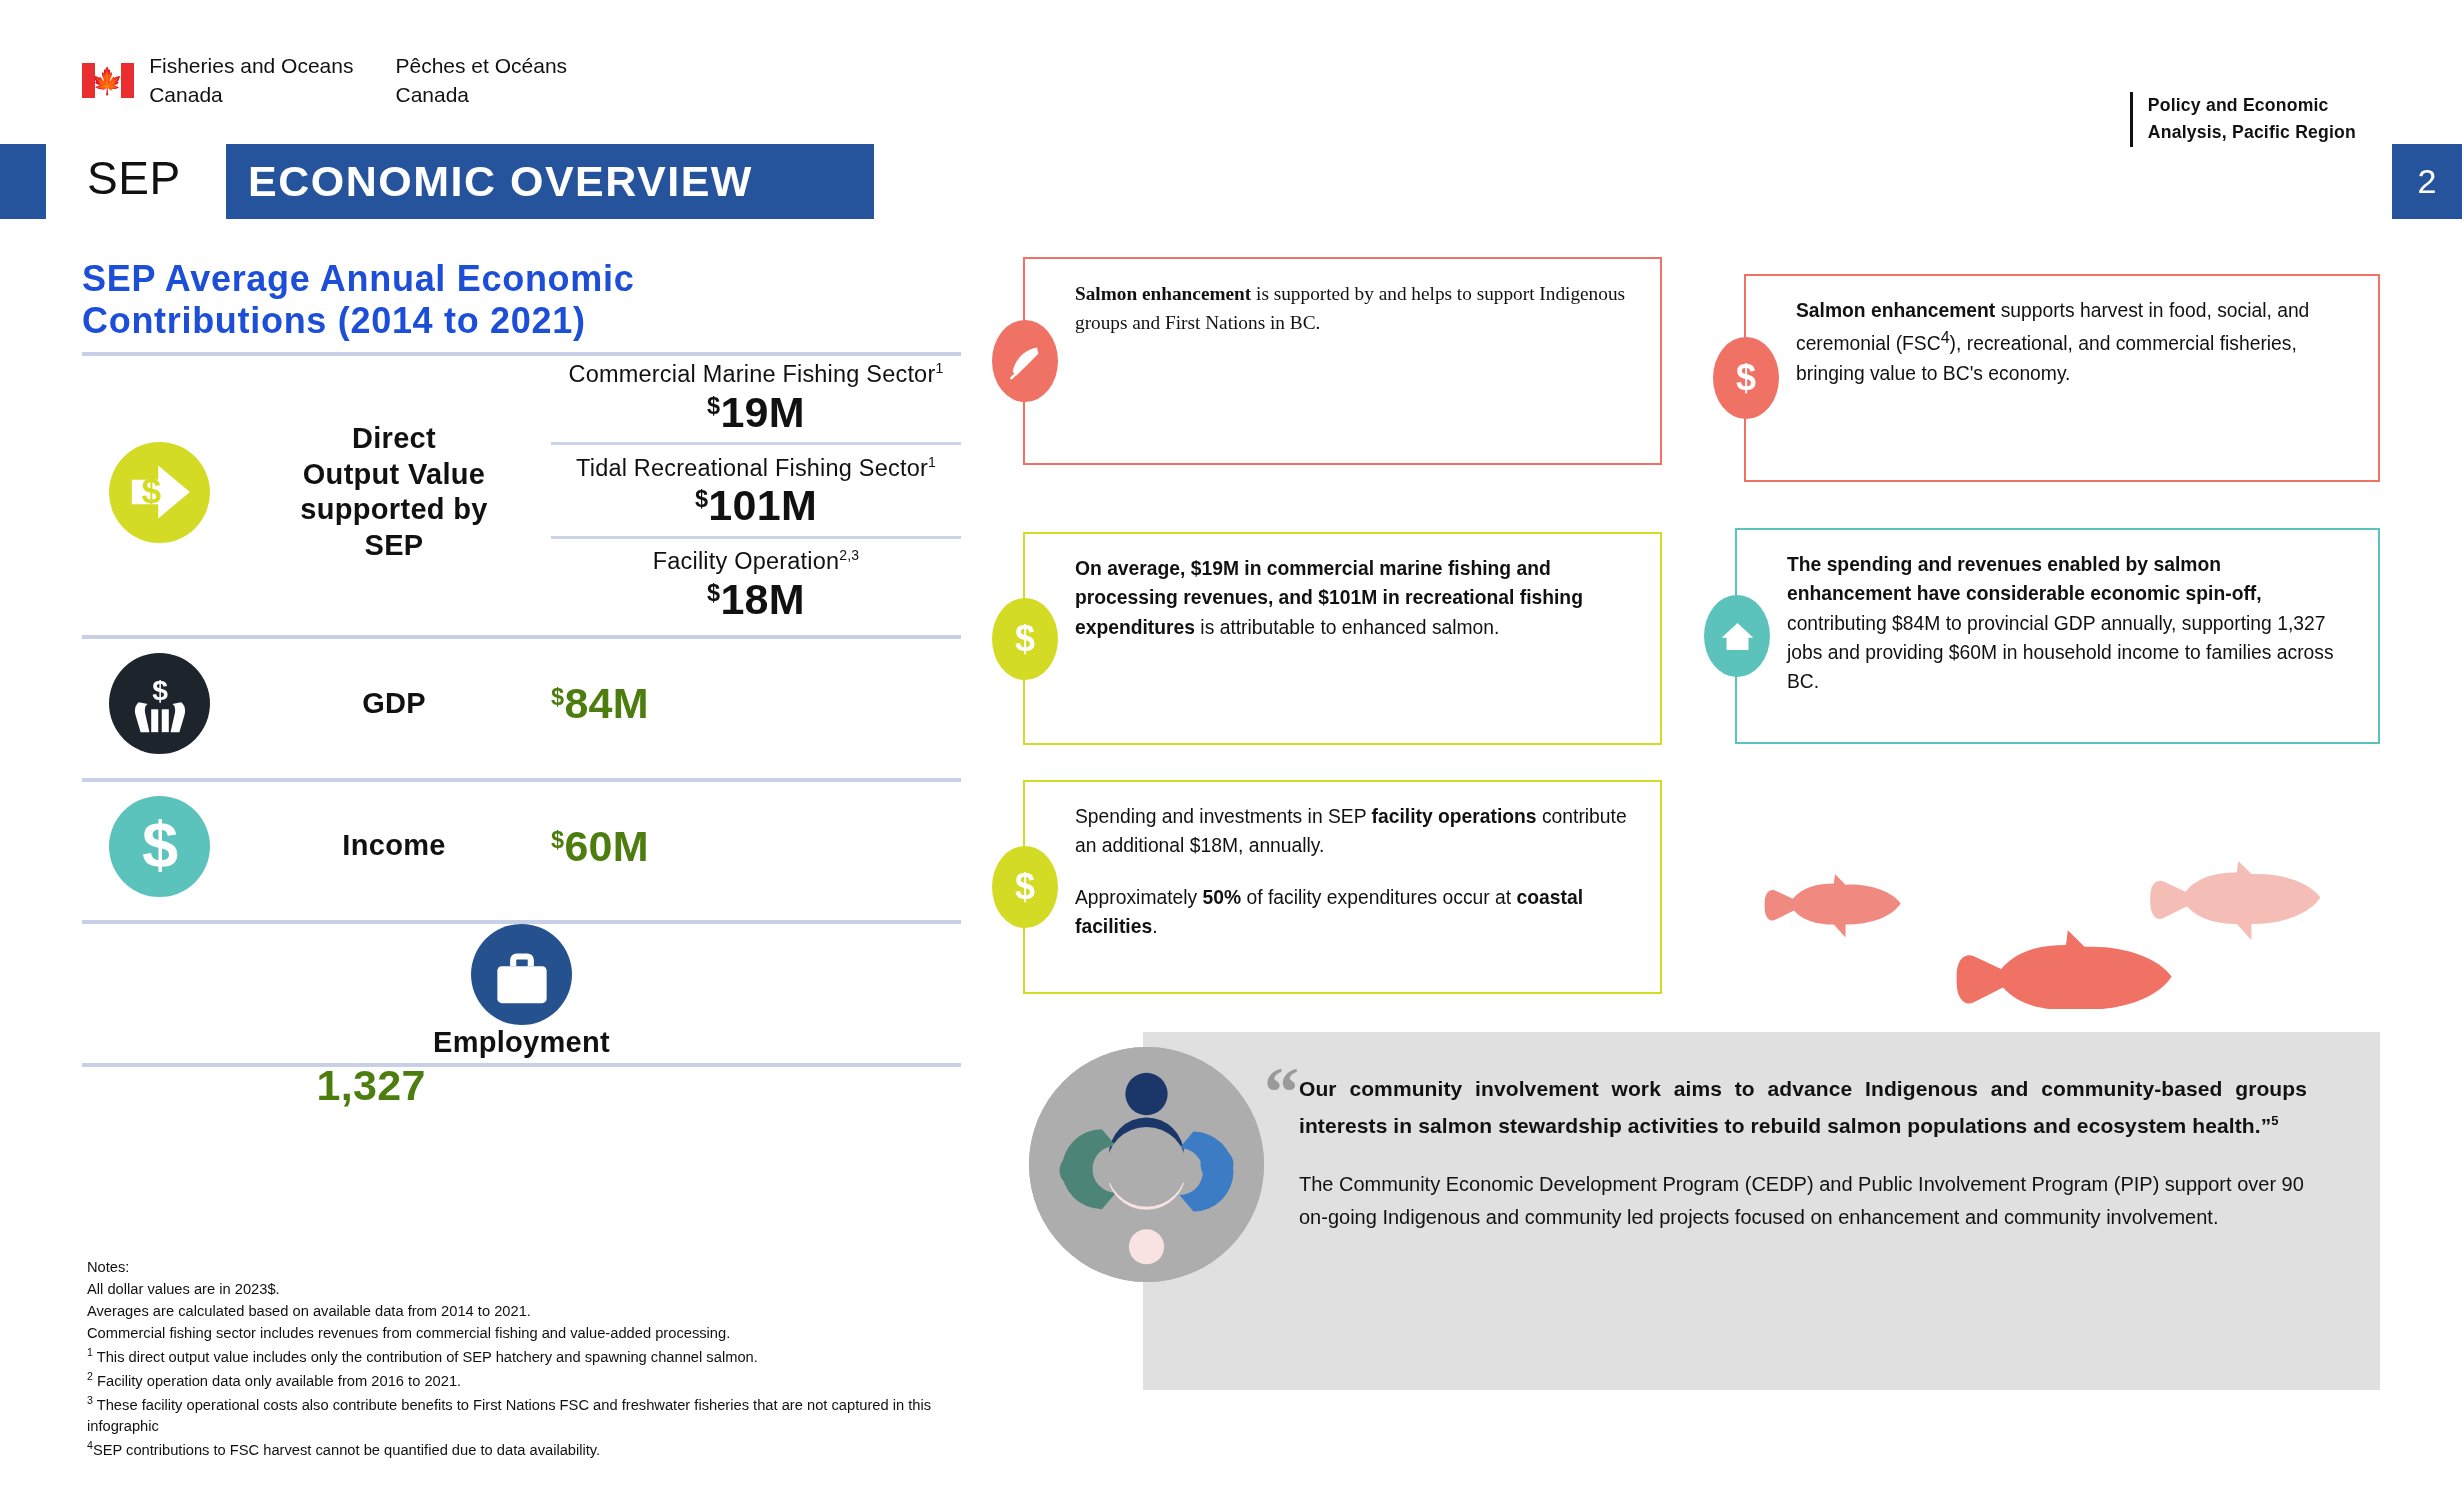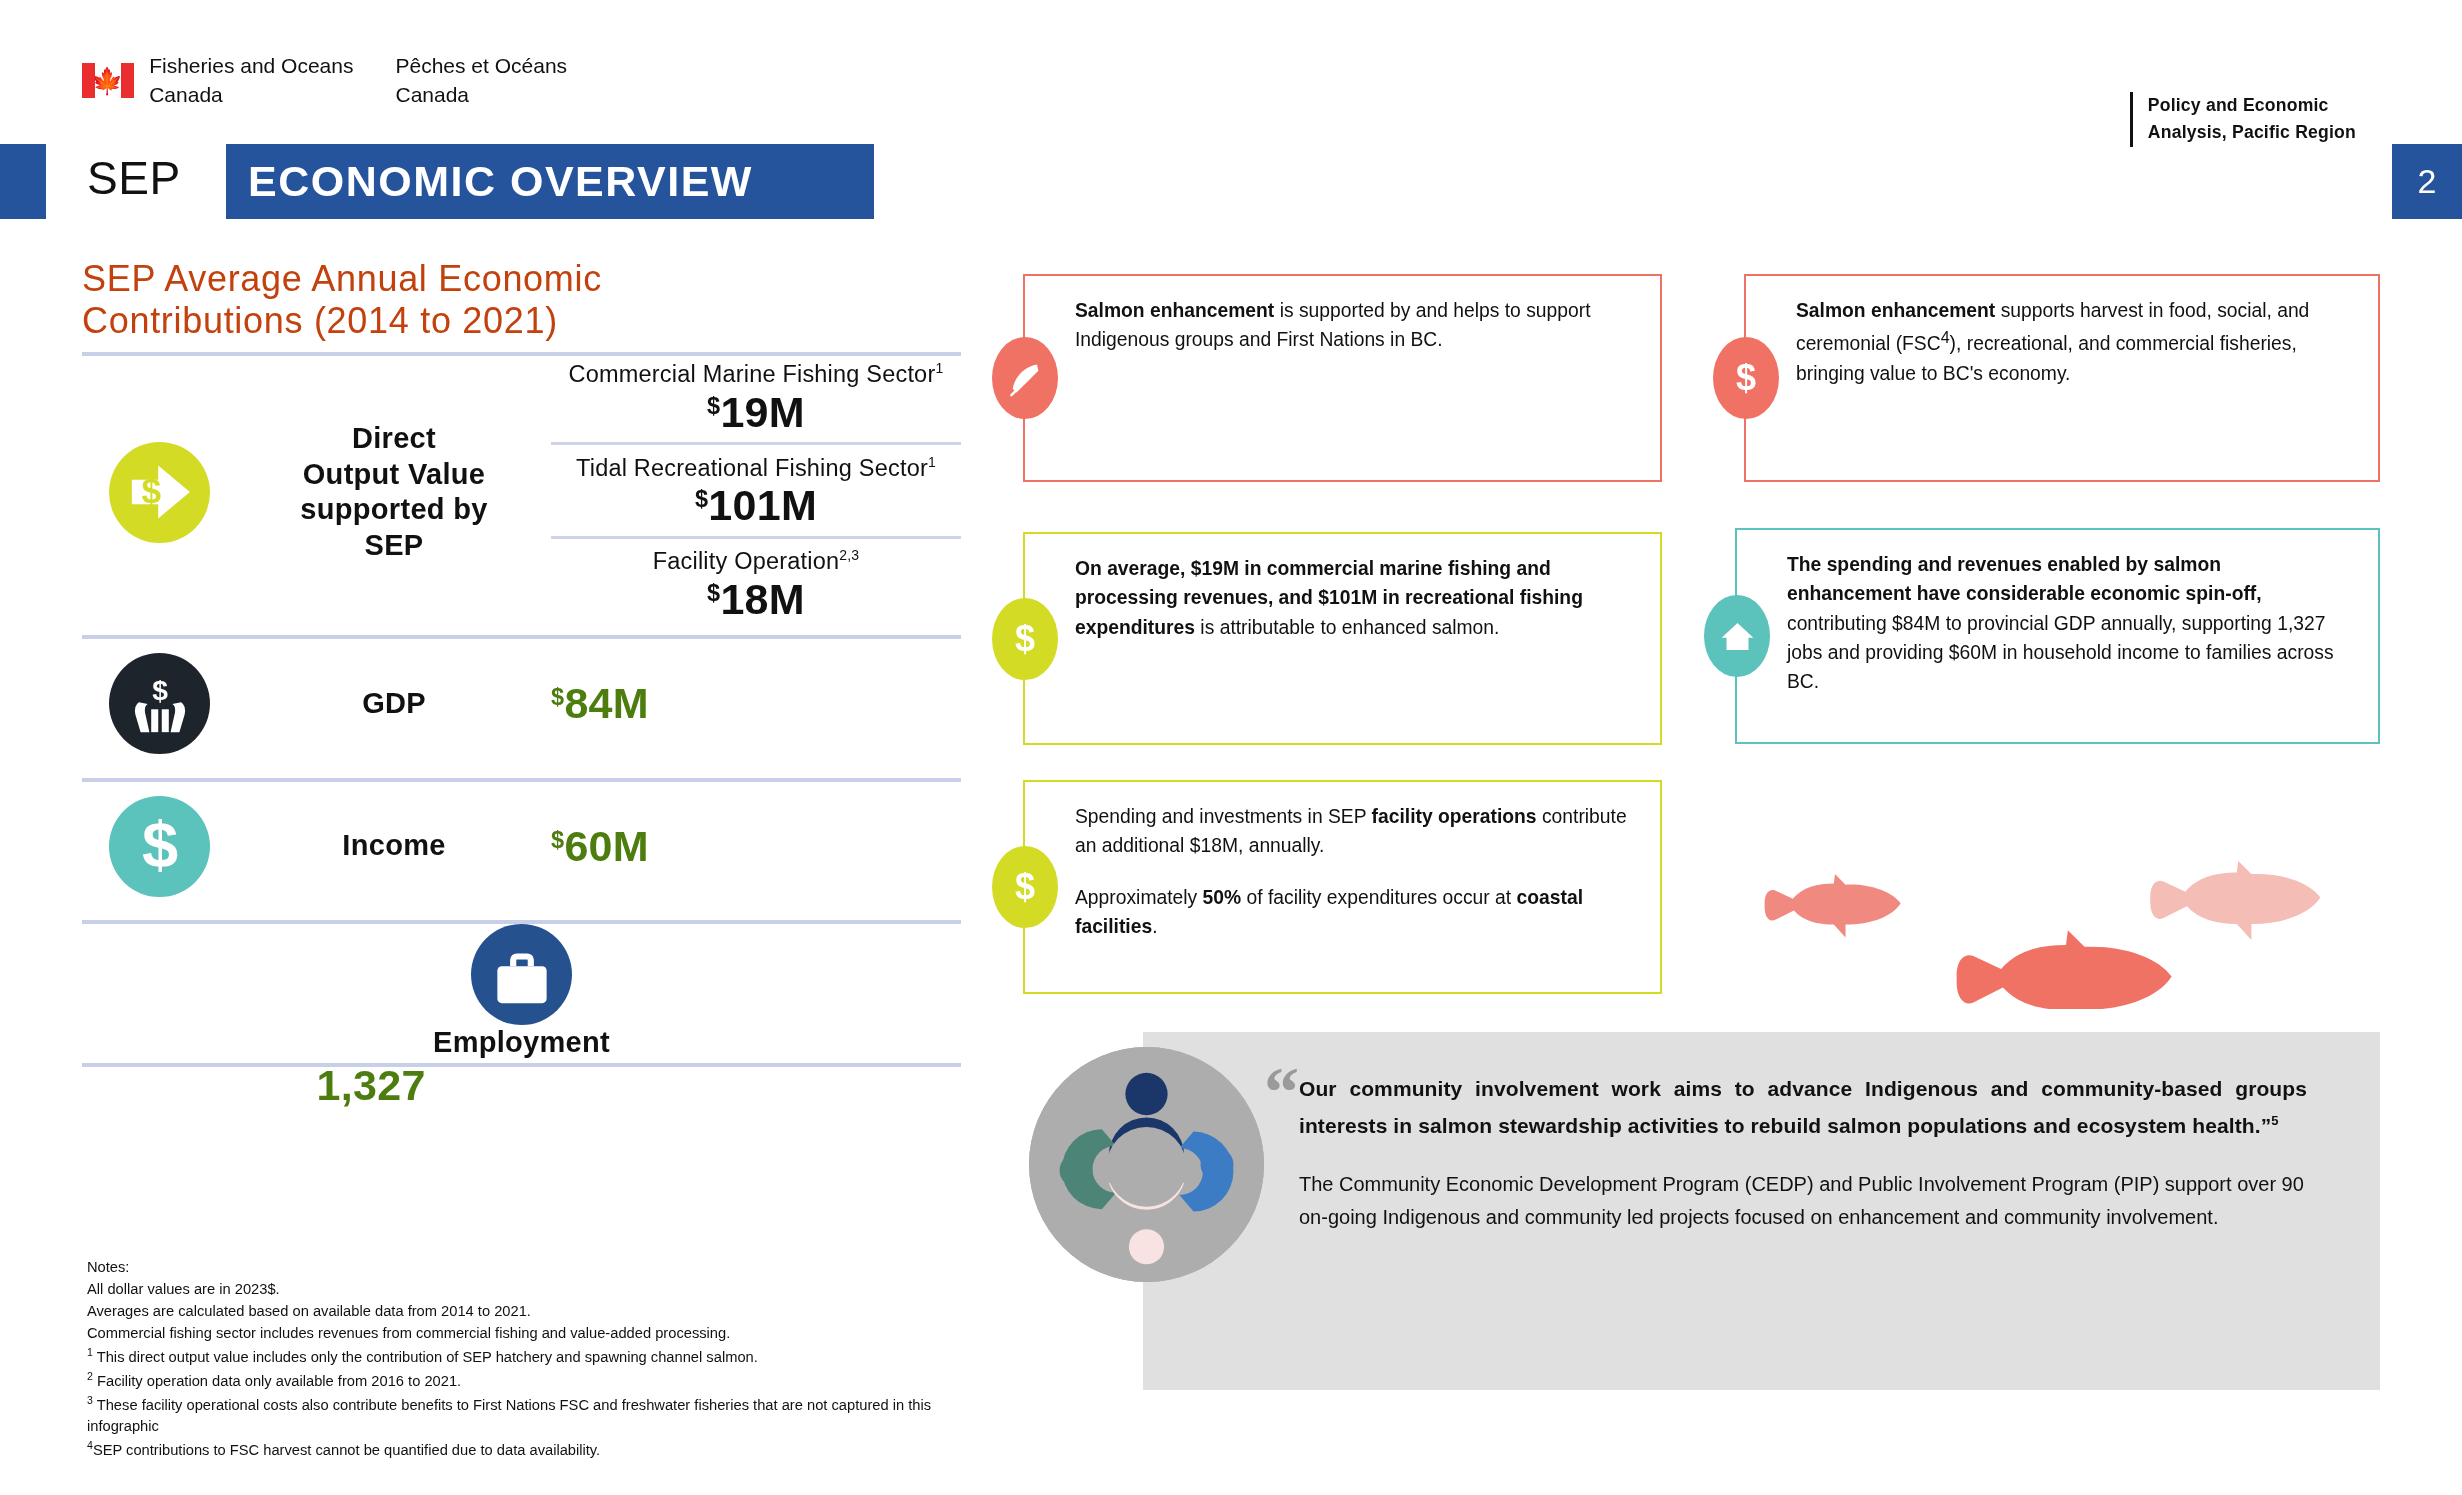--- a/index.html
+++ b/index.html
@@ -28,21 +28,21 @@
   .sep-word { position:absolute; left:87px; top:151px; font-size:46px; color:#111; letter-spacing:0.6px; font-weight:400; }
   .title-band { position:absolute; left:226px; top:144px; width:648px; height:75px; background:#26549C;
                 display:flex; align-items:center; padding-left:22px; }
   .title-band span { color:#fff; font-size:43px; font-weight:bold; letter-spacing:1.5px; }
   .pagenum { position:absolute; right:0; top:144px; width:70px; height:75px; background:#26549C;
              display:flex; align-items:center; justify-content:center; }
   .pagenum span { color:#fff; font-size:34px; }
 
   
   .left { position:absolute; left:82px; top:258px; width:879px; }
-  .left-title { font-size:36px; font-weight:normal; line-height:1.18; color:#c2410c; letter-spacing:0.7px; white-space:pre-line; }
+  .left-title { font-size:36px; font-weight:bold; line-height:1.18; color:#1d4ed8; letter-spacing:0.7px; white-space:pre-line; }
   .hr { height:4.1px; background:#C8D0E8; margin:9.4px 0 0 0; }
   .hr.sub { background:#CDD4E8; height:3.5px; }
 
   .metric { display:flex; align-items:center; }
   .metric .icon-wrap { width:155px; display:flex; justify-content:center; flex-shrink:0; }
   .metric .label { flex:1; text-align:center; font-size:29px; font-weight:bold; color:#111; line-height:1.22; letter-spacing:0.3px; white-space:pre-line; }
   .metric .valcol { width:410px; flex-shrink:0; }
 
   .circ { border-radius:50%; display:flex; align-items:center; justify-content:center; }
   .c-yellow { width:101px; height:101px; background:#D4DB24; }
@@ -227,21 +227,21 @@
     <div>Notes:</div>
     <div>All dollar values are in 2023$.</div>
     <div>Averages are calculated based on available data from 2014 to 2021.</div>
     <div>Commercial fishing sector includes revenues from commercial fishing and value-added processing.</div>
     <div><sup>1</sup> <span>This direct output value includes only the contribution of SEP hatchery and spawning channel salmon.</span></div>
     <div><sup>2</sup> <span>Facility operation data only available from 2016 to 2021.</span></div>
     <div><sup>3</sup> <span>These facility operational costs also contribute benefits to First Nations FSC and freshwater fisheries that are not captured in this infographic</span></div>
     <div><sup>4</sup><span>SEP contributions to FSC harvest cannot be quantified due to data availability.</span></div>
   </div>
 
-  <div class="callout" style="left:1023px; top:274px; width:639px; height:208px; border-width:2.9px; border-color:#F07265;">
+  <div class="callout" style="left:1023px; top:257px; width:639px; height:208px; border-width:2.9px; border-color:#F07265;font-family:Liberation Serif, serif;">
     <div class="badge" style="background:#F07265;">
       <svg width="41" height="41" viewBox="0 0 64 64">
         <path d="M50 10 C30 14 16 28 12 48 l6 6 C30 42 42 30 52 20 z" fill="#fff"></path>
         <path d="M16 52 l-6 6" stroke="#fff" stroke-width="4" stroke-linecap="round"></path>
       </svg>
     </div>
     <div class="body">
       <p><b>Salmon enhancement</b><span> is supported by and helps to support Indigenous groups and First Nations in BC.</span></p>
     </div>
   </div>

